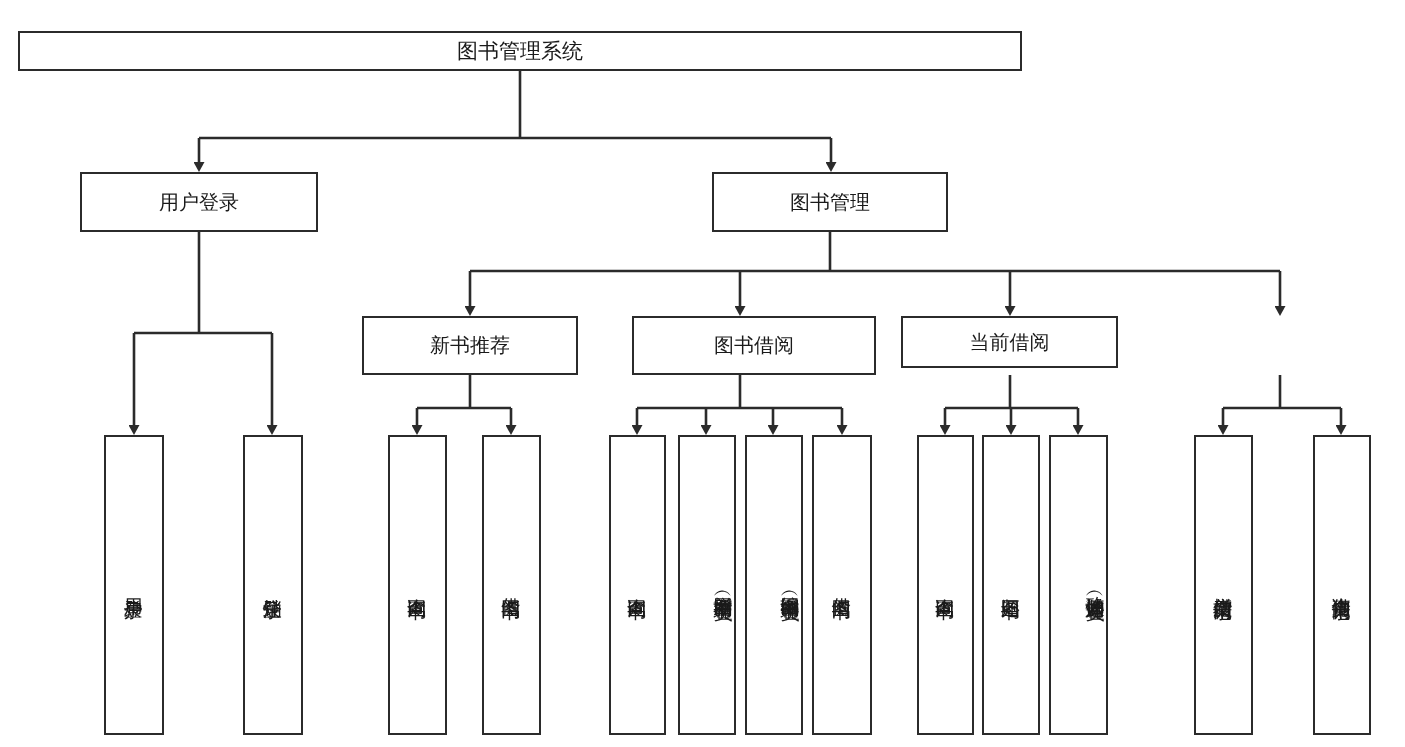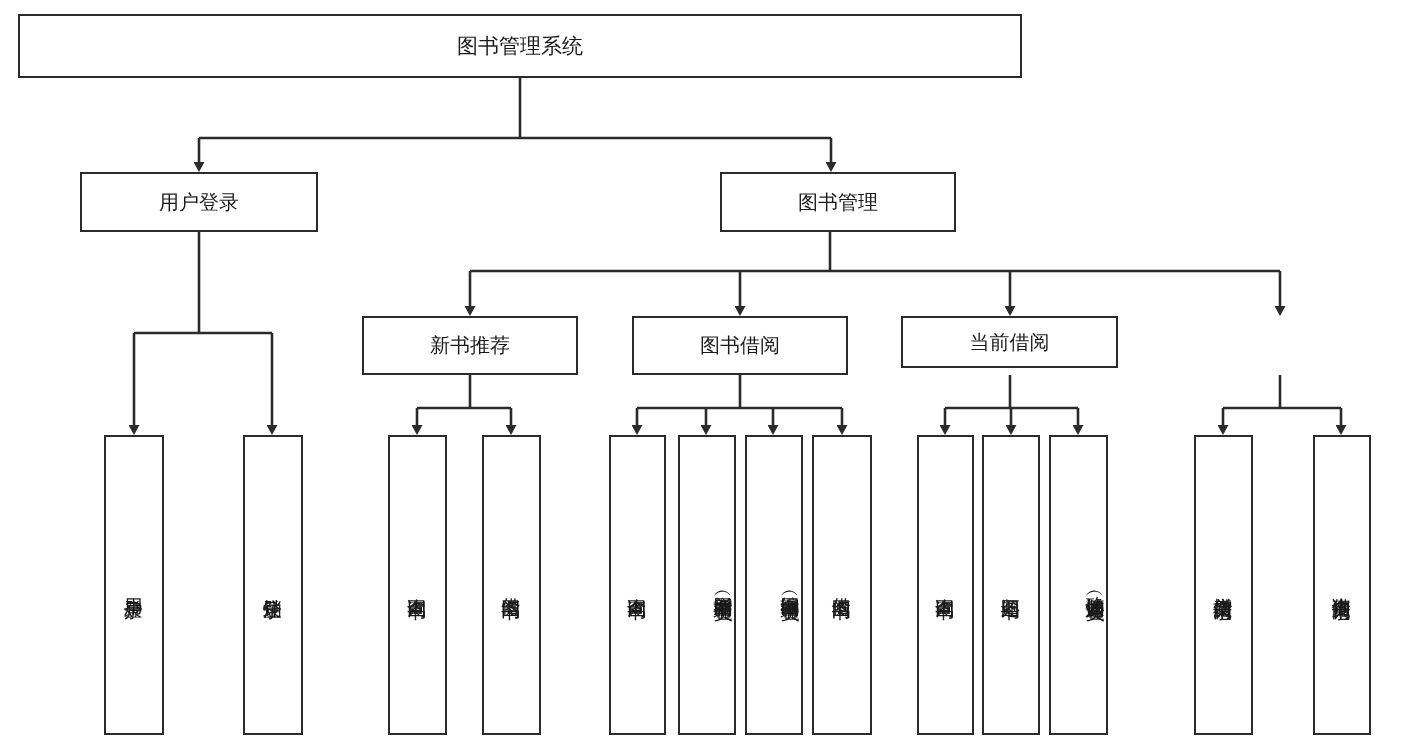--- a/index.html
+++ b/index.html
@@ -122,35 +122,35 @@
       <path d="M1011,408 L1011,426" marker-end="url(#arrow)"></path>
       <path d="M1078,408 L1078,426" marker-end="url(#arrow)"></path>
 
       <path d="M1280,375 L1280,408"></path>
       <path d="M1223,408 L1341,408"></path>
       <path d="M1223,408 L1223,426" marker-end="url(#arrow)"></path>
       <path d="M1341,408 L1341,426" marker-end="url(#arrow)"></path>
     </g>
   </svg>
 
-  <div class="node level-0" style="left:18px; top:14px; width:1004px; height:64px;">
+  <div class="node level-0" style="left:18px; top:31px; width:1004px; height:40px;">
     <span class="node-label">图书管理系统</span>
   </div>
 
   <div class="node level-1" style="left:80px; top:172px; width:238px; height:60px;">
     <span class="node-label">用户登录</span>
   </div>
-  <div class="node level-1" style="left:712px; top:172px; width:236px; height:60px;margin-left:8px;">
+  <div class="node level-1" style="left:712px; top:172px; width:236px; height:60px;">
     <span class="node-label">图书管理</span>
   </div>
 
   <div class="node level-2" style="left:362px; top:316px; width:216px; height:59px;">
     <span class="node-label">新书推荐</span>
   </div>
-  <div class="node level-2" style="left:632px; top:316px; width:216px; height:59px;">
+  <div class="node level-2" style="left:632px; top:316px; width:244px; height:59px;">
     <span class="node-label">图书借阅</span>
   </div>
   <div class="node level-2" style="left:901px; top:316px; width:217px; height:52px;">
     <span class="node-label">当前借阅</span>
   </div>
 
   <div class="node leaf leaf-short" style="left:104px; top:435px; width:60px; height:300px;">
     <span class="node-label">用户登录</span>
   </div>
   <div class="node leaf leaf-short" style="left:243px; top:435px; width:60px; height:300px;">

